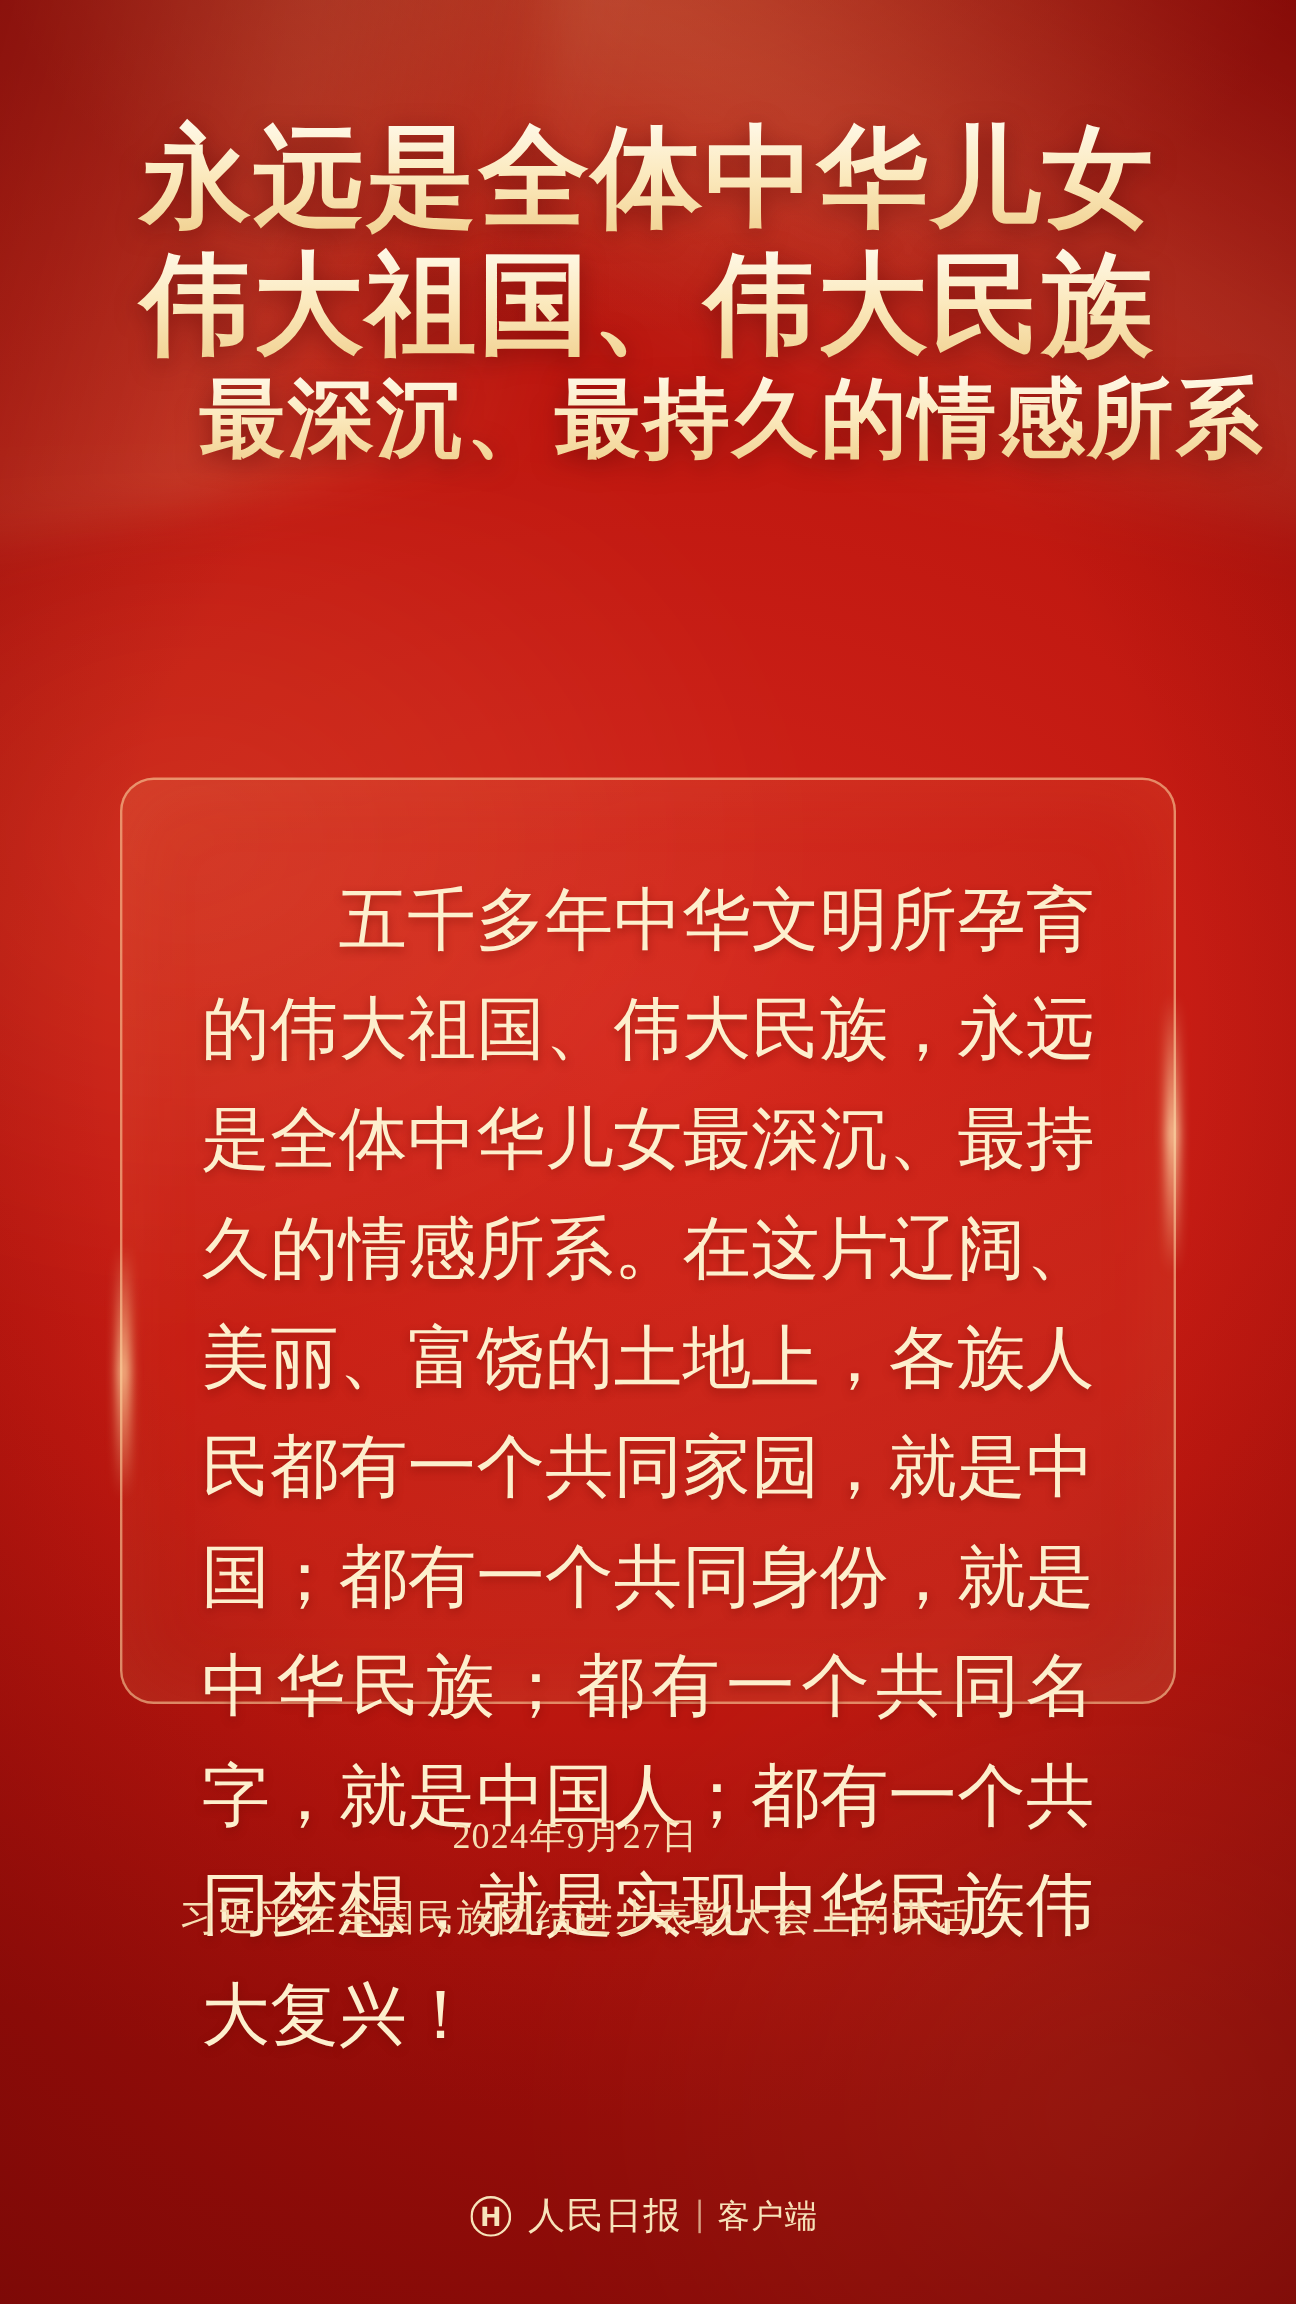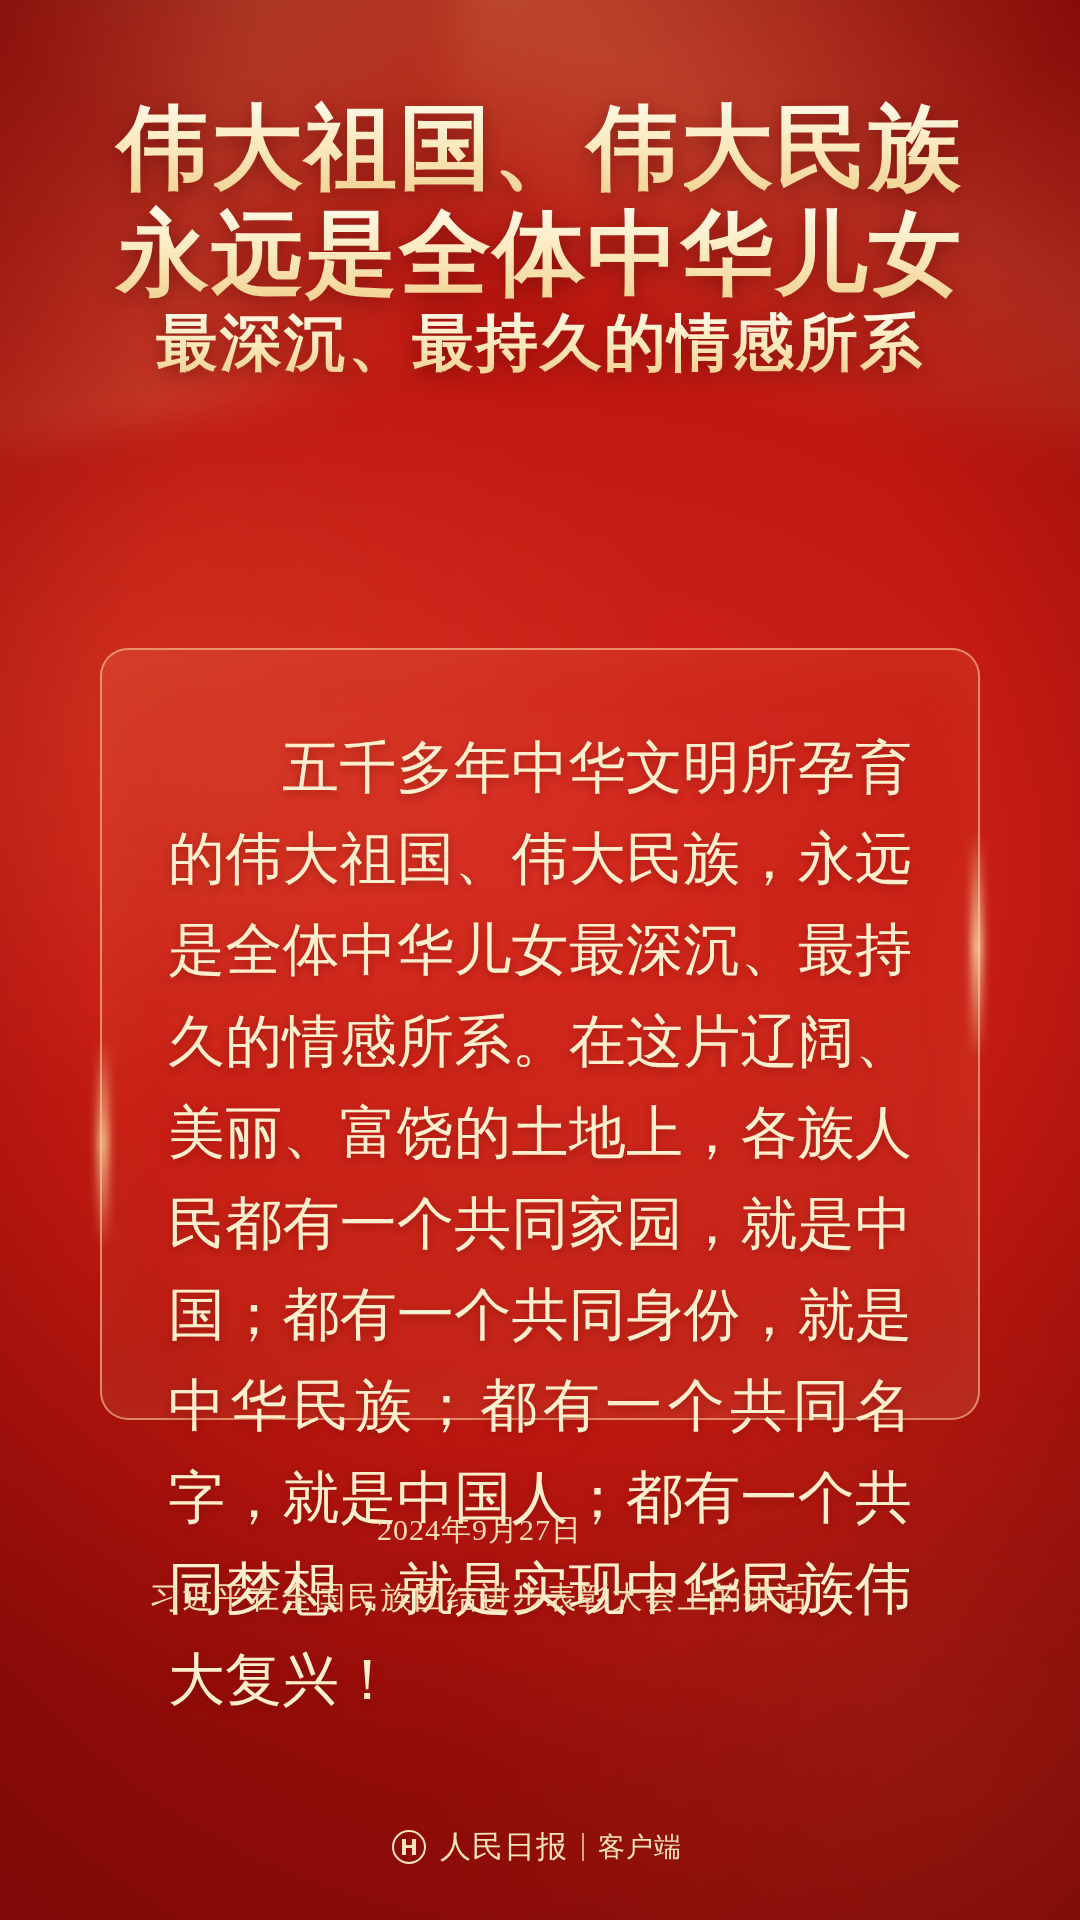--- a/index.html
+++ b/index.html
@@ -71,21 +71,21 @@
     font-size: 92px;
     line-height: 1.15;
     letter-spacing: 2px;
     color: #fdf0cf;
     background: linear-gradient(180deg, #fffaec 0%, #fbe9bd 48%, #f0cf8d 100%);
     -webkit-background-clip: text;
     background-clip: text;
     -webkit-text-fill-color: transparent;
     filter: drop-shadow(0 5px 10px rgba(90,5,5,0.55));
   }
-  .headline .line.l3 { font-size: 62px; }
+  .headline .line.l3 { font-size: 72px; text-align: right; }
 
   
   .quote-card {
     position: absolute;
     left: 100px;
     top: 648px;
     width: 880px;
     height: 772px;
     border-radius: 28px;
     box-sizing: border-box;
@@ -178,22 +178,22 @@
 
 <div id="poster">
 
   <div class="fold f1"></div>
   <div class="fold f2"></div>
   <div class="fold f3"></div>
   <div class="fold f4"></div>
   <div class="vignette"></div>
 
   <div class="headline">
+    <span class="line l2">永远是全体中华儿女</span>
     <span class="line l1">伟大祖国、伟大民族</span>
-    <span class="line l2">永远是全体中华儿女</span>
     <span class="line l3">最深沉、最持久的情感所系</span>
   </div>
 
   <div class="quote-card">
     <div class="glow-r"></div>
     <div class="glow-l"></div>
     <div class="quote-text">五千多年中华文明所孕育的伟大祖国、伟大民族，永远是全体中华儿女最深沉、最持久的情感所系。在这片辽阔、美丽、富饶的土地上，各族人民都有一个共同家园，就是中国；都有一个共同身份，就是中华民族；都有一个共同名字，就是中国人；都有一个共同梦想，就是实现中华民族伟大复兴！</div>
   </div>
 
   <div class="source">

